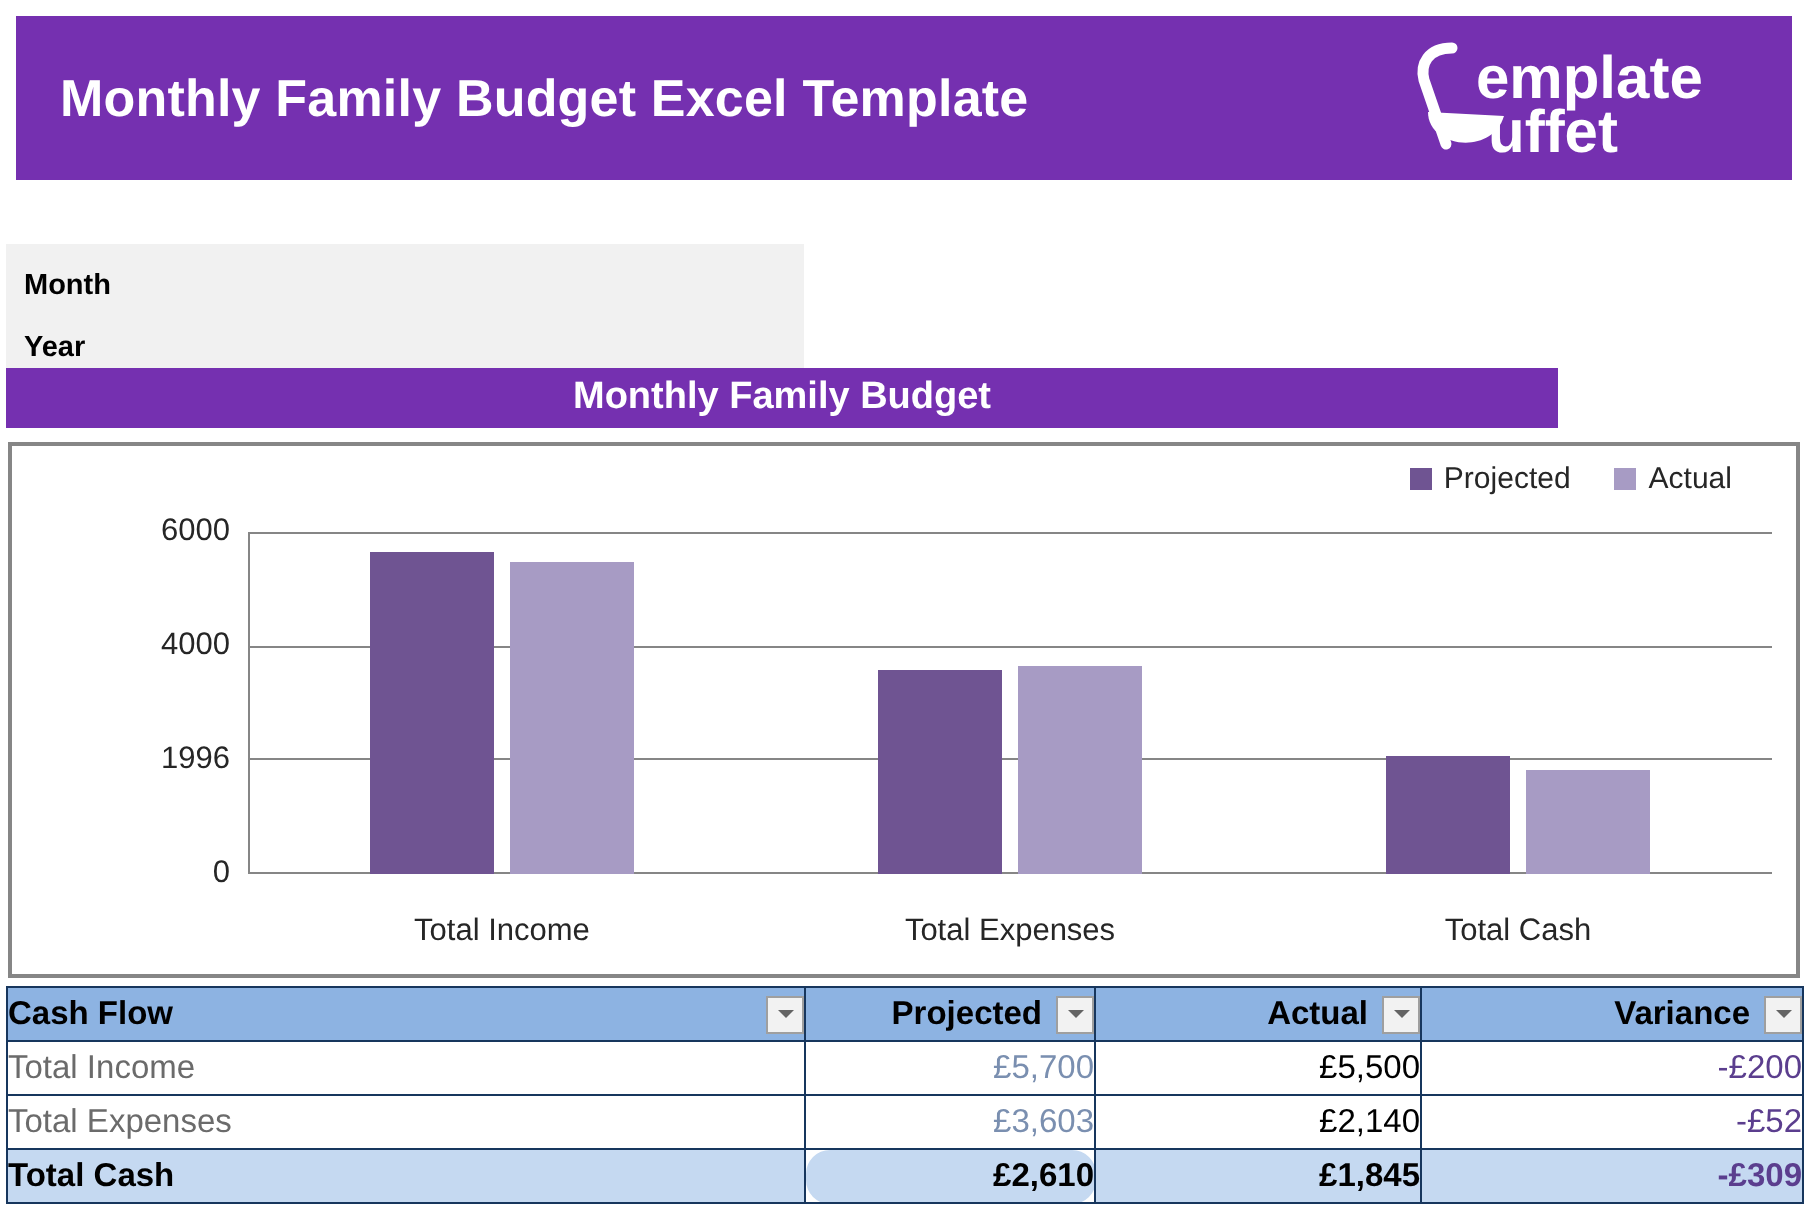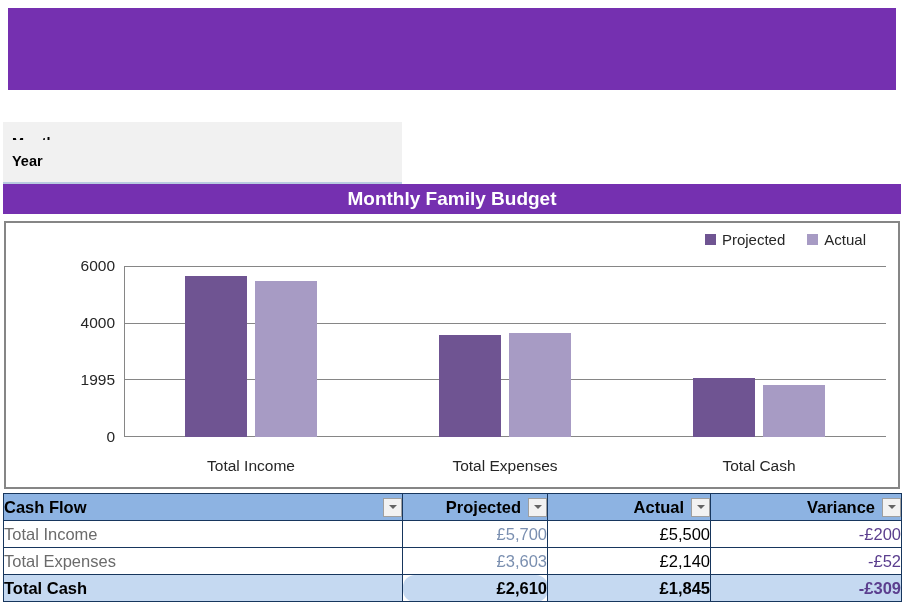--- a/index.html
+++ b/index.html
@@ -57,28 +57,28 @@
     display: flex;
     align-items: center;
     padding-left: 9px;
   }
   .label-row span {
     font-size: 14.5px;
     font-weight: bold;
     color: #000000;
   }
   #row-month { top: 122px; border-bottom: 3px solid #5B7FA6; }
-  #row-year  { top: 140px; border-bottom: 2px solid #B9CBE0; }
+  #row-year  { top: 153px; border-bottom: 2px solid #B9CBE0; }
 
   
   .section-bar {
     position: absolute;
     left: 3px;
     top: 184px;
-    width: 898px;
+    width: 776px;
     height: 30px;
     background: #7530B0;
     display: flex;
     align-items: center;
     justify-content: center;
   }
   .section-bar span {
     color: #ffffff;
     font-size: 19px;
     font-weight: bold;
@@ -235,20 +235,30 @@
   }
   tr.total-row td.name { color: #000000; }
   tr.total-row td.proj { color: #000000; }
   tr.total-row td.act  { color: #000000; }
   tr.total-row td.var  { color: #5B3E8E; }
 </style>
 </head>
 <body>
 
 <div class="banner">
+  <div class="banner-title">Monthly Family Budget Excel Template</div>
+  <div class="logo">
+    <svg width="178" height="66" viewBox="0 0 178 66" aria-hidden="true">
+
+      <path d="M26 8 C14 8, 10 16, 12 24 L23 56" stroke="#ffffff" stroke-width="5.5" fill="none" stroke-linecap="round"></path>
+      <path d="M14 40 C14 58, 46 62, 52 42 Z" fill="#ffffff"></path>
+      <text x="38" y="33" font-family="Liberation Sans, sans-serif" font-size="30" font-weight="bold" fill="#ffffff">emplate</text>
+      <text x="44" y="60" font-family="Liberation Sans, sans-serif" font-size="30" font-weight="bold" fill="#ffffff">uffet</text>
+    </svg>
+  </div>
 </div>
 
 <div class="gap-row"></div>
 
 <div class="label-row" id="row-month">
   <span>Month</span>
 </div>
 <div class="label-row" id="row-year">
   <span>Year</span>
 </div>
@@ -268,21 +278,21 @@
         <span class="legend-text">Actual</span>
       </div>
     </div>
   <div class="plot" id="plot">
     <div class="axis-left"></div>
     <div id="gridlines">
         <div class="grid-line" style="bottom: 0%;">
           <div class="ytick" style="bottom: 0%; top: auto; transform: translateY(50%);">0</div>
         </div>
         <div class="grid-line" style="bottom: 33.3333%;">
-          <div class="ytick" style="bottom: 33.3333%; top: auto; transform: translateY(50%);">1995</div>
+          <div class="ytick" style="bottom: 33.3333%; top: auto; transform: translateY(50%);">1996</div>
         </div>
         <div class="grid-line" style="bottom: 66.6667%;">
           <div class="ytick" style="bottom: 66.6667%; top: auto; transform: translateY(50%); margin-top: 40px;">4000</div>
         </div>
         <div class="grid-line" style="bottom: 100%;">
           <div class="ytick" style="bottom: 100%; top: auto; transform: translateY(50%);">6000</div>
         </div>
       </div>
     <div class="groups" id="groups">
         <div class="group">

